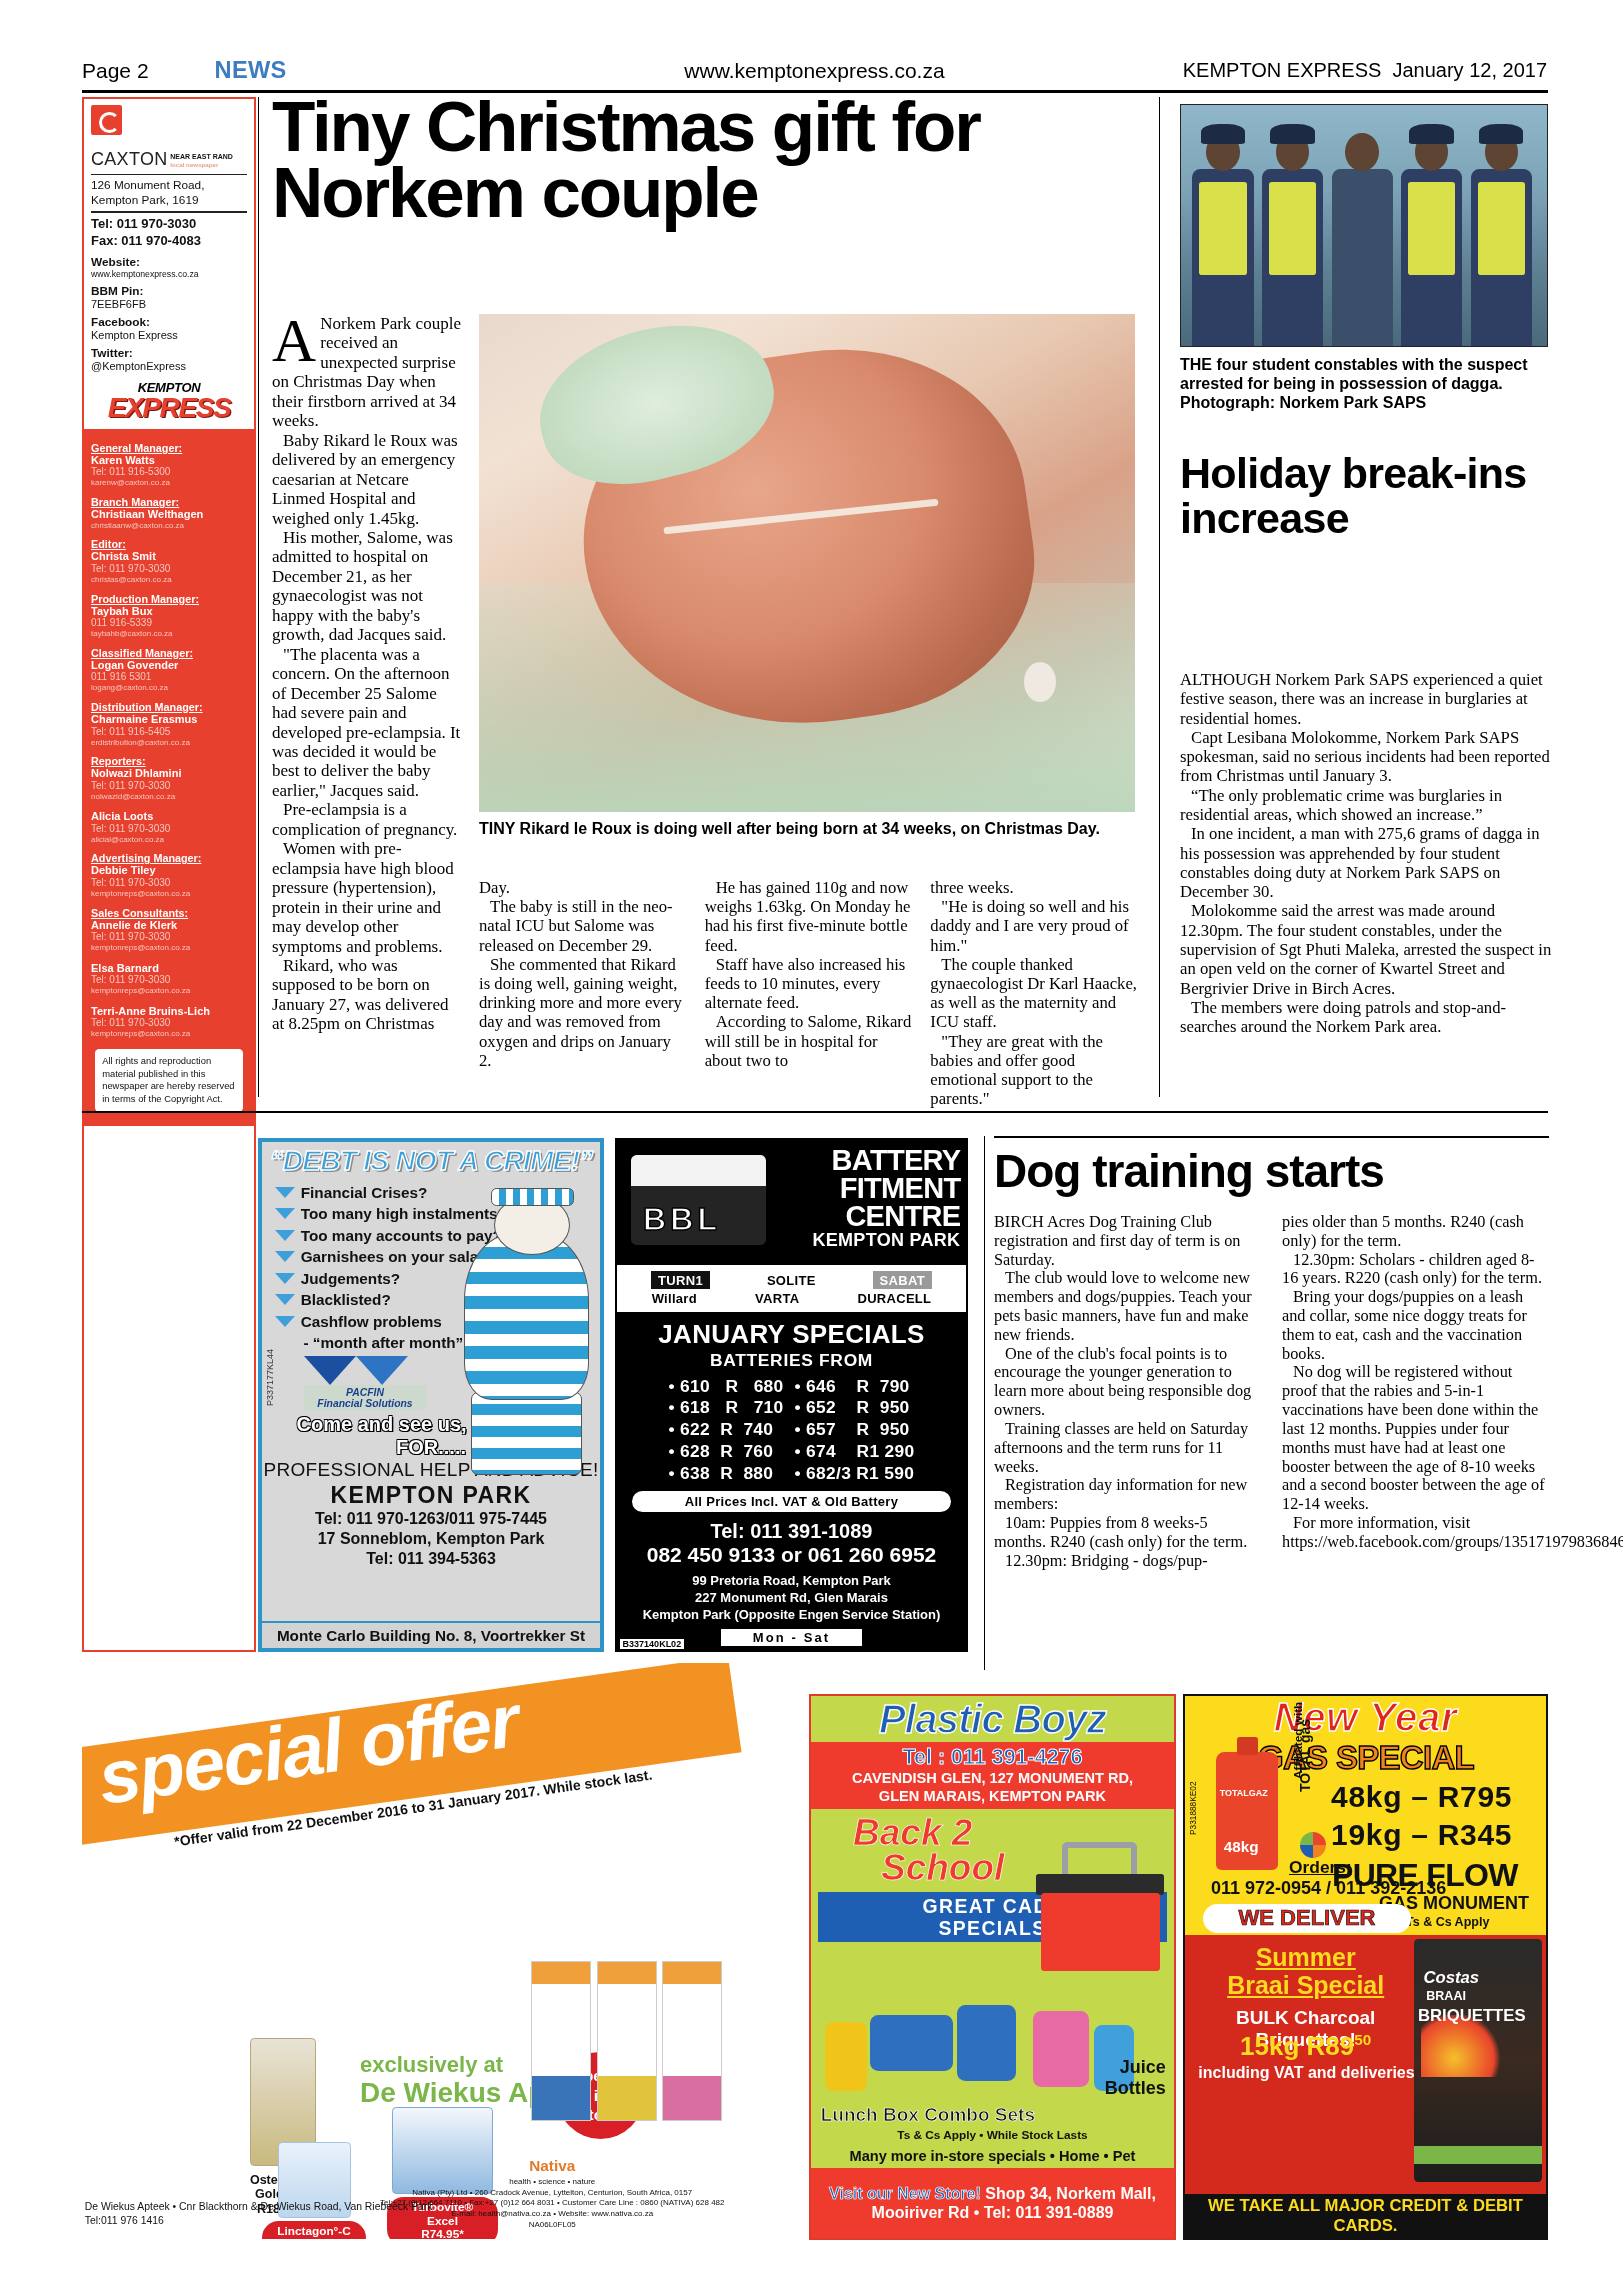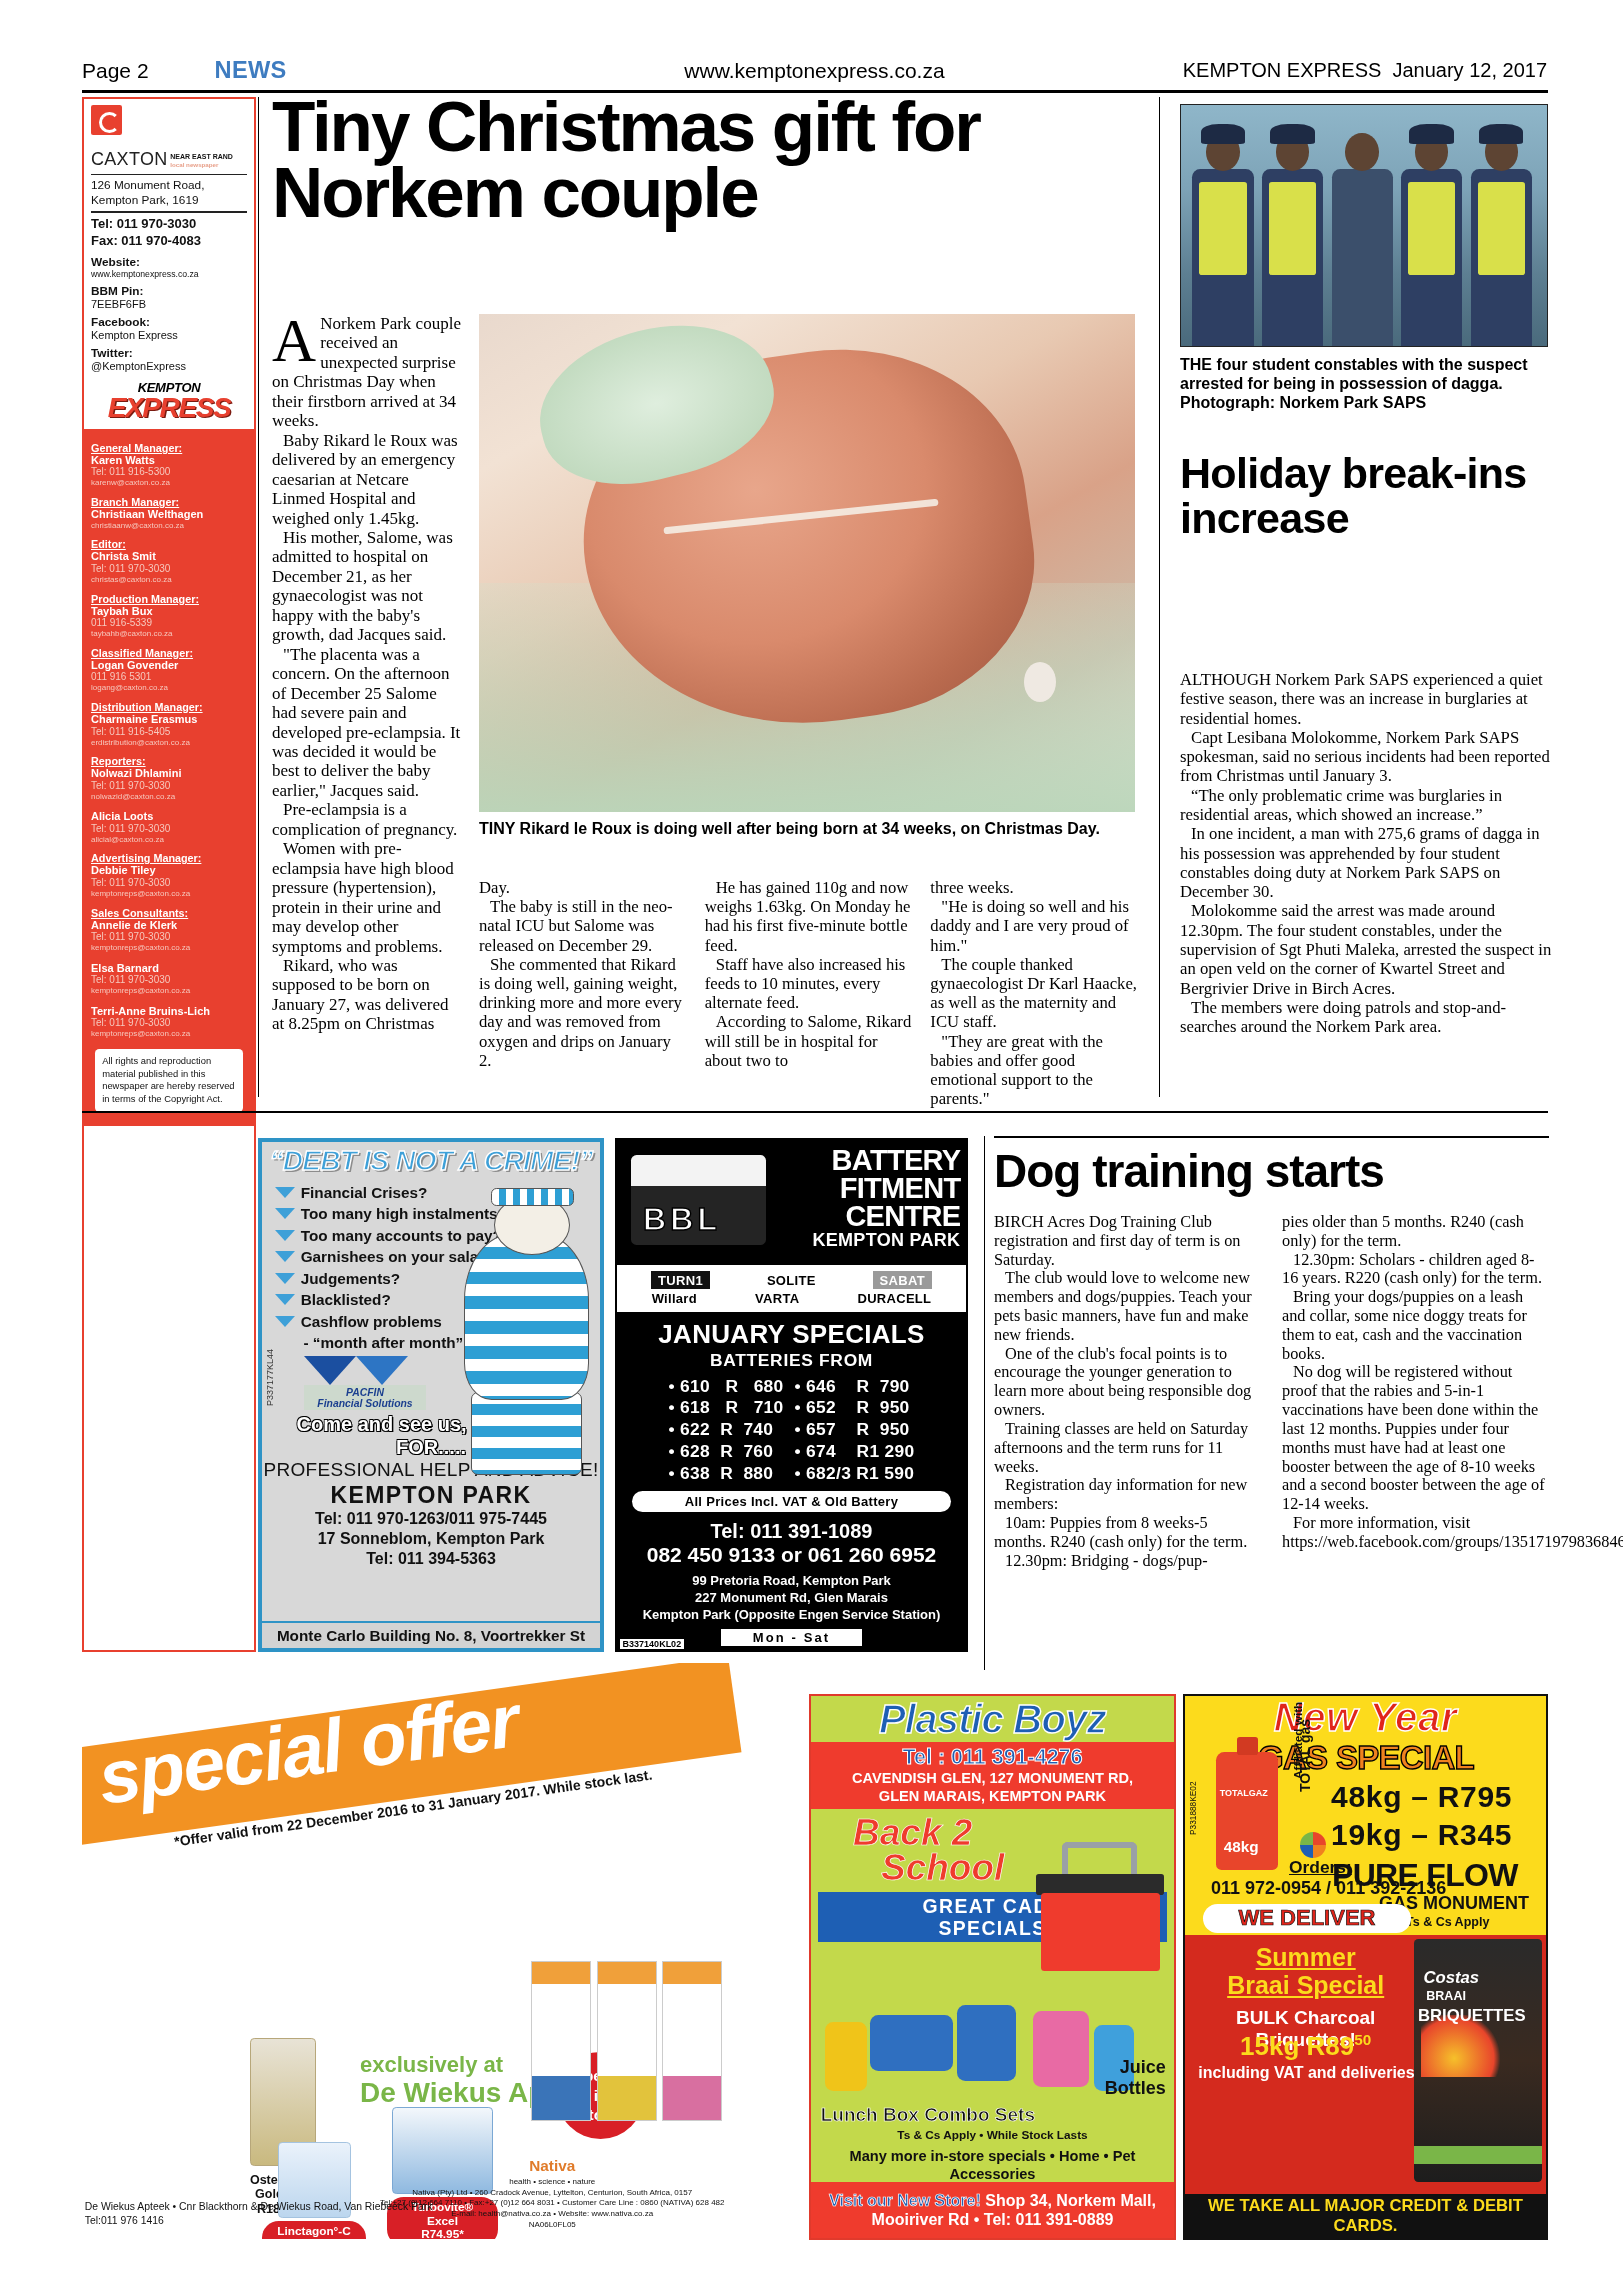--- a/index.html
+++ b/index.html
@@ -282,21 +282,21 @@
   .pb-trolley .handle { position:absolute; left:26px; top:0; width:75px; height:33px; border:6.2px solid #9aa0a6; border-bottom:none; border-radius:5.6px 5.6px 0 0;}
   .pb-items { position:absolute; left:7px; top:298px; width:347px; height:104px; }
   .bottle { position:absolute; border-radius:8.3px; }
   .pb-lunch { position:absolute; left:9.7px; top:408px; font-size:19px; font-weight:bold; color:#111;
               -webkit-text-stroke:0.7px #fff; }
   .pb-juice { position:absolute; right:8.3px; top:361px; font-size:18px; font-weight:bold; color:#111;}
   .pb-ts { position:absolute; left:0; right:0; top:432px; text-align:center; font-size:11.8px; font-weight:bold; color:#111;}
   .pb-more { position:absolute; left:0; right:0; top:451px; text-align:center; font-size:14.6px; font-weight:bold; color:#111; line-height:1.25;}
   .pb-more .hel { color:#f3e04c; }
   .pb-foot { position:absolute; left:0; right:0; bottom:0; background:#ef3b2d; text-align:center;
-             font-size:16px; font-weight:bold; color:#fff; padding:9px 0; line-height:1.2;}
+             font-size:16px; font-weight:bold; color:#fff; padding:16px 0; line-height:1.2;}
   .pb-foot .blue { color:#1e5fb4; -webkit-text-stroke:0.7px #fff;}
   .pb-code { position:absolute; right:1.4px; top:389px; font-size:8.3px; color:#111; transform:rotate(-90deg); transform-origin:right top;}
 
   
   .ad-gas {
     position:absolute; left:1183px; top:1694px; width:365px; height:546px;
     background:#fcdb1c; border:2.1px solid #111; overflow:hidden;
   }
   .gas-ny { font-size:40px; font-weight:bold; font-style:italic; color:#e0251b; text-align:center;
             -webkit-text-stroke:1.4px #fff; letter-spacing:0.7px; margin-top:1.4px; line-height:1;}

